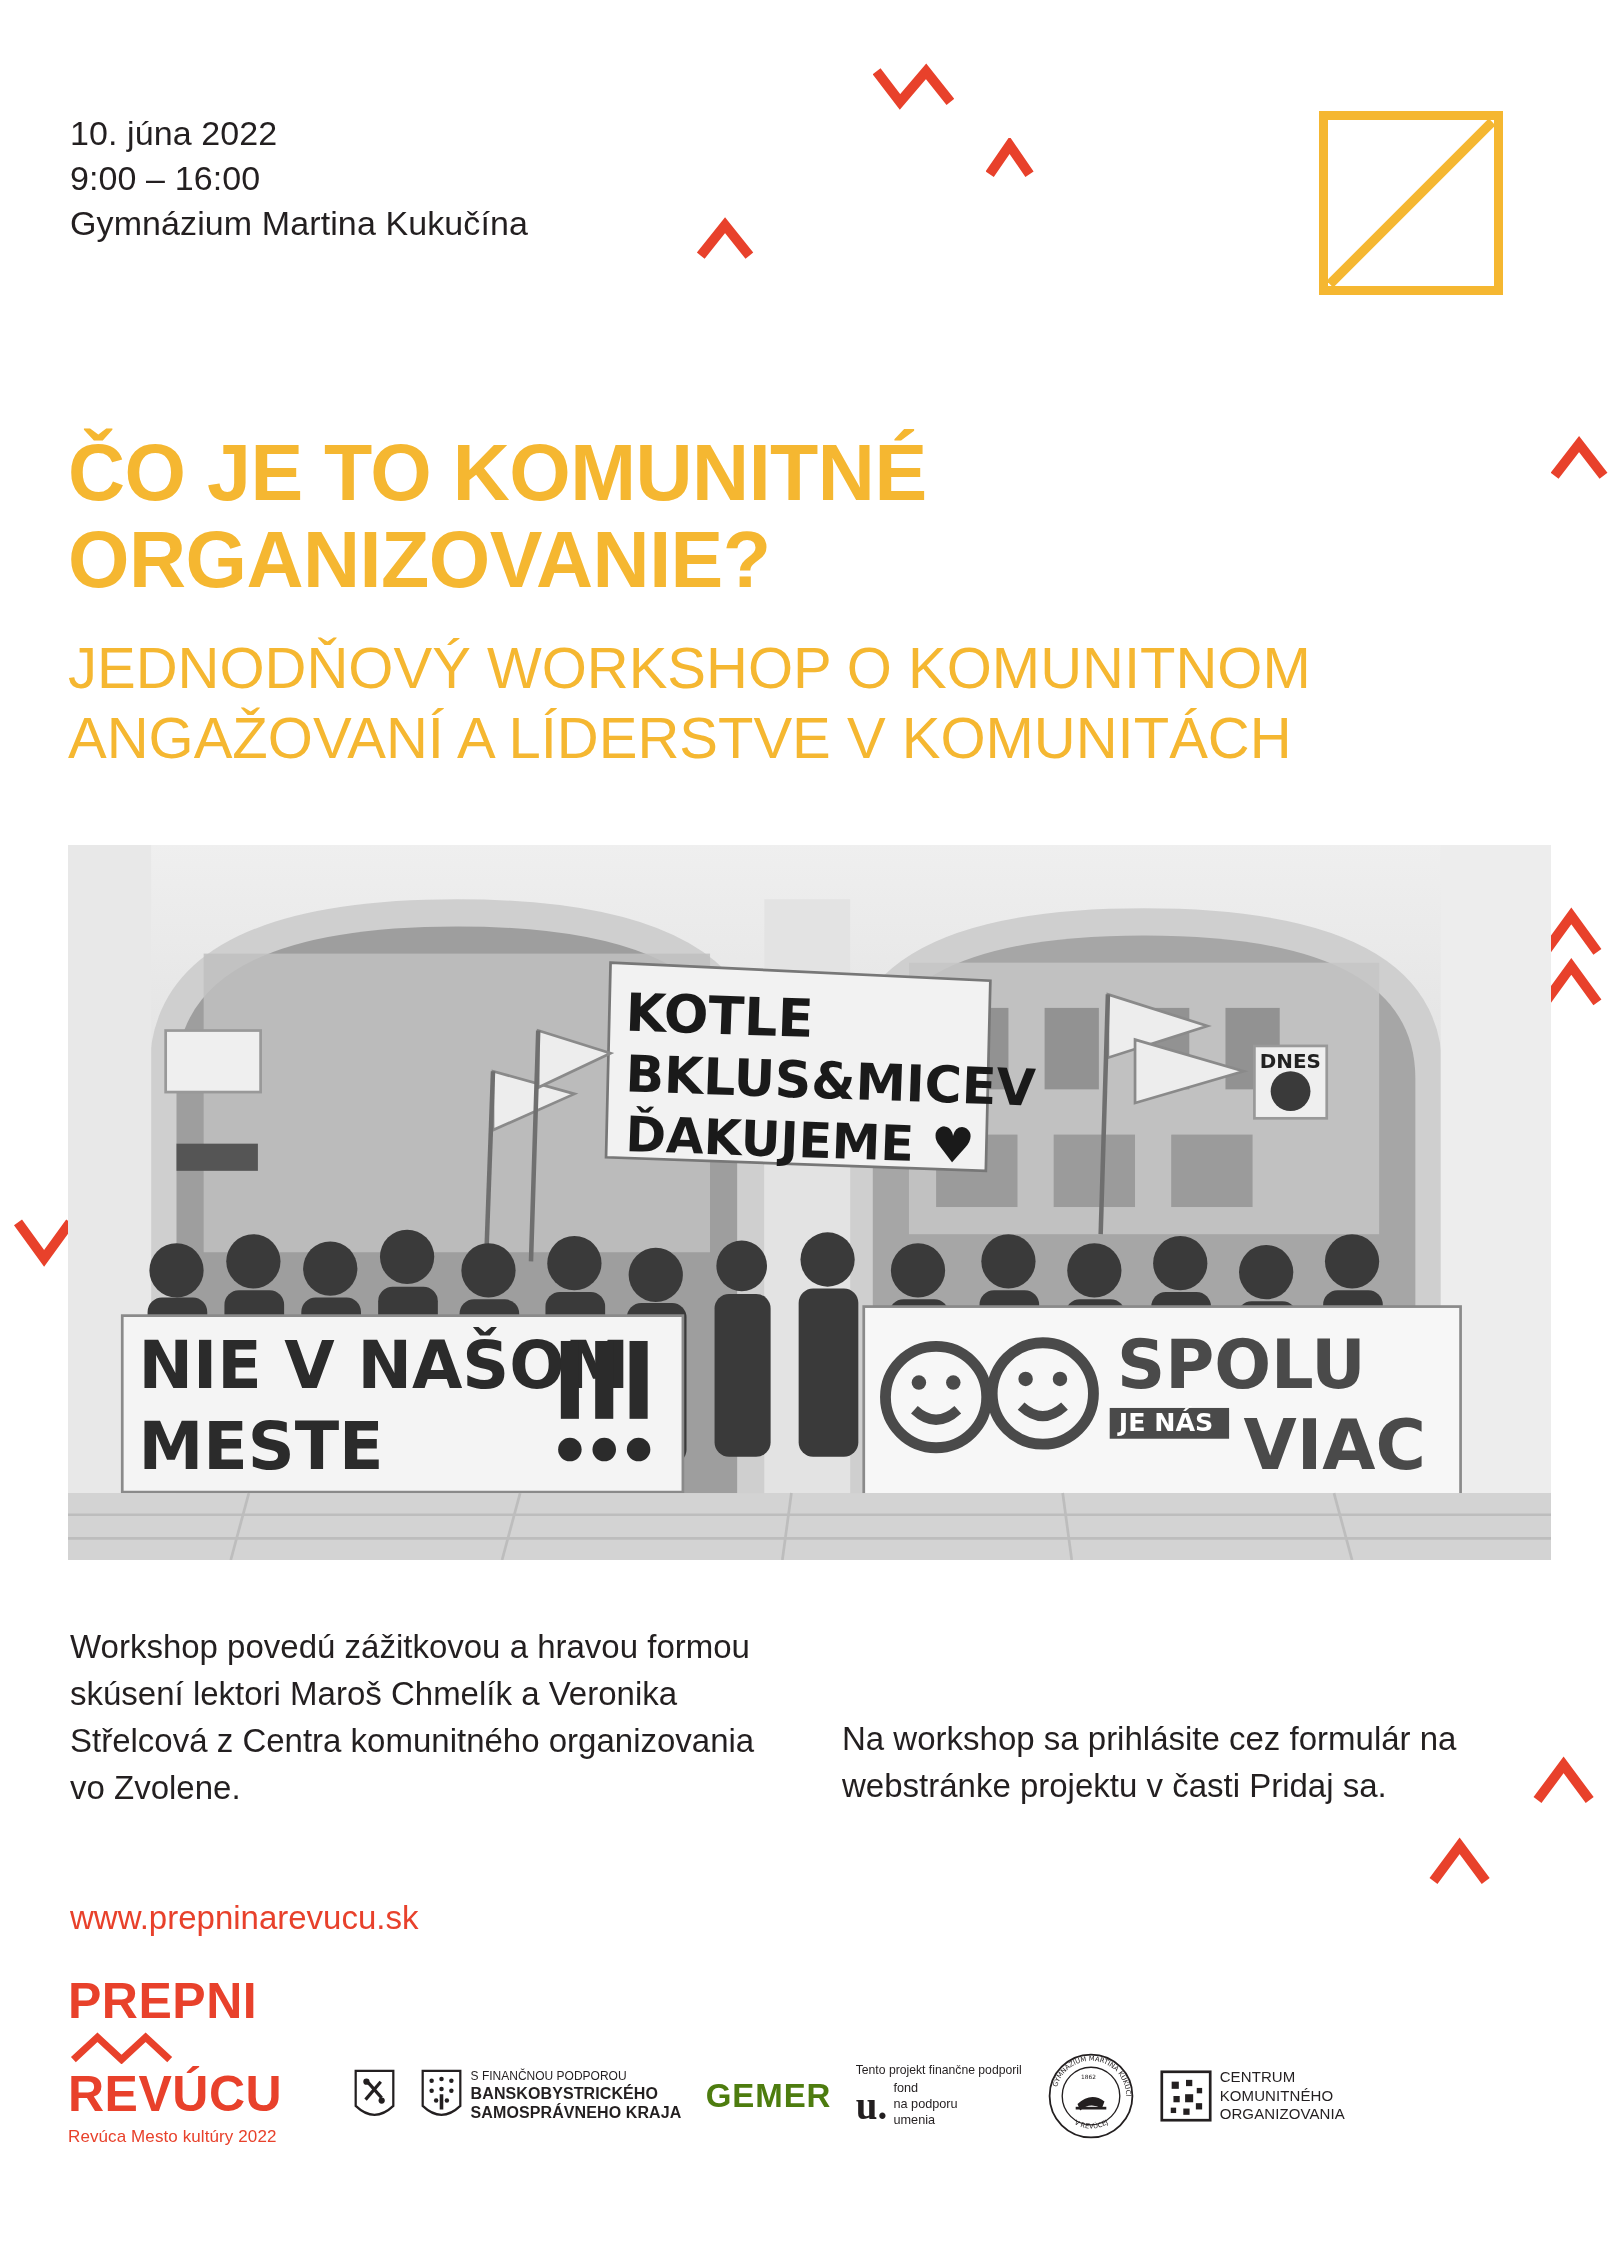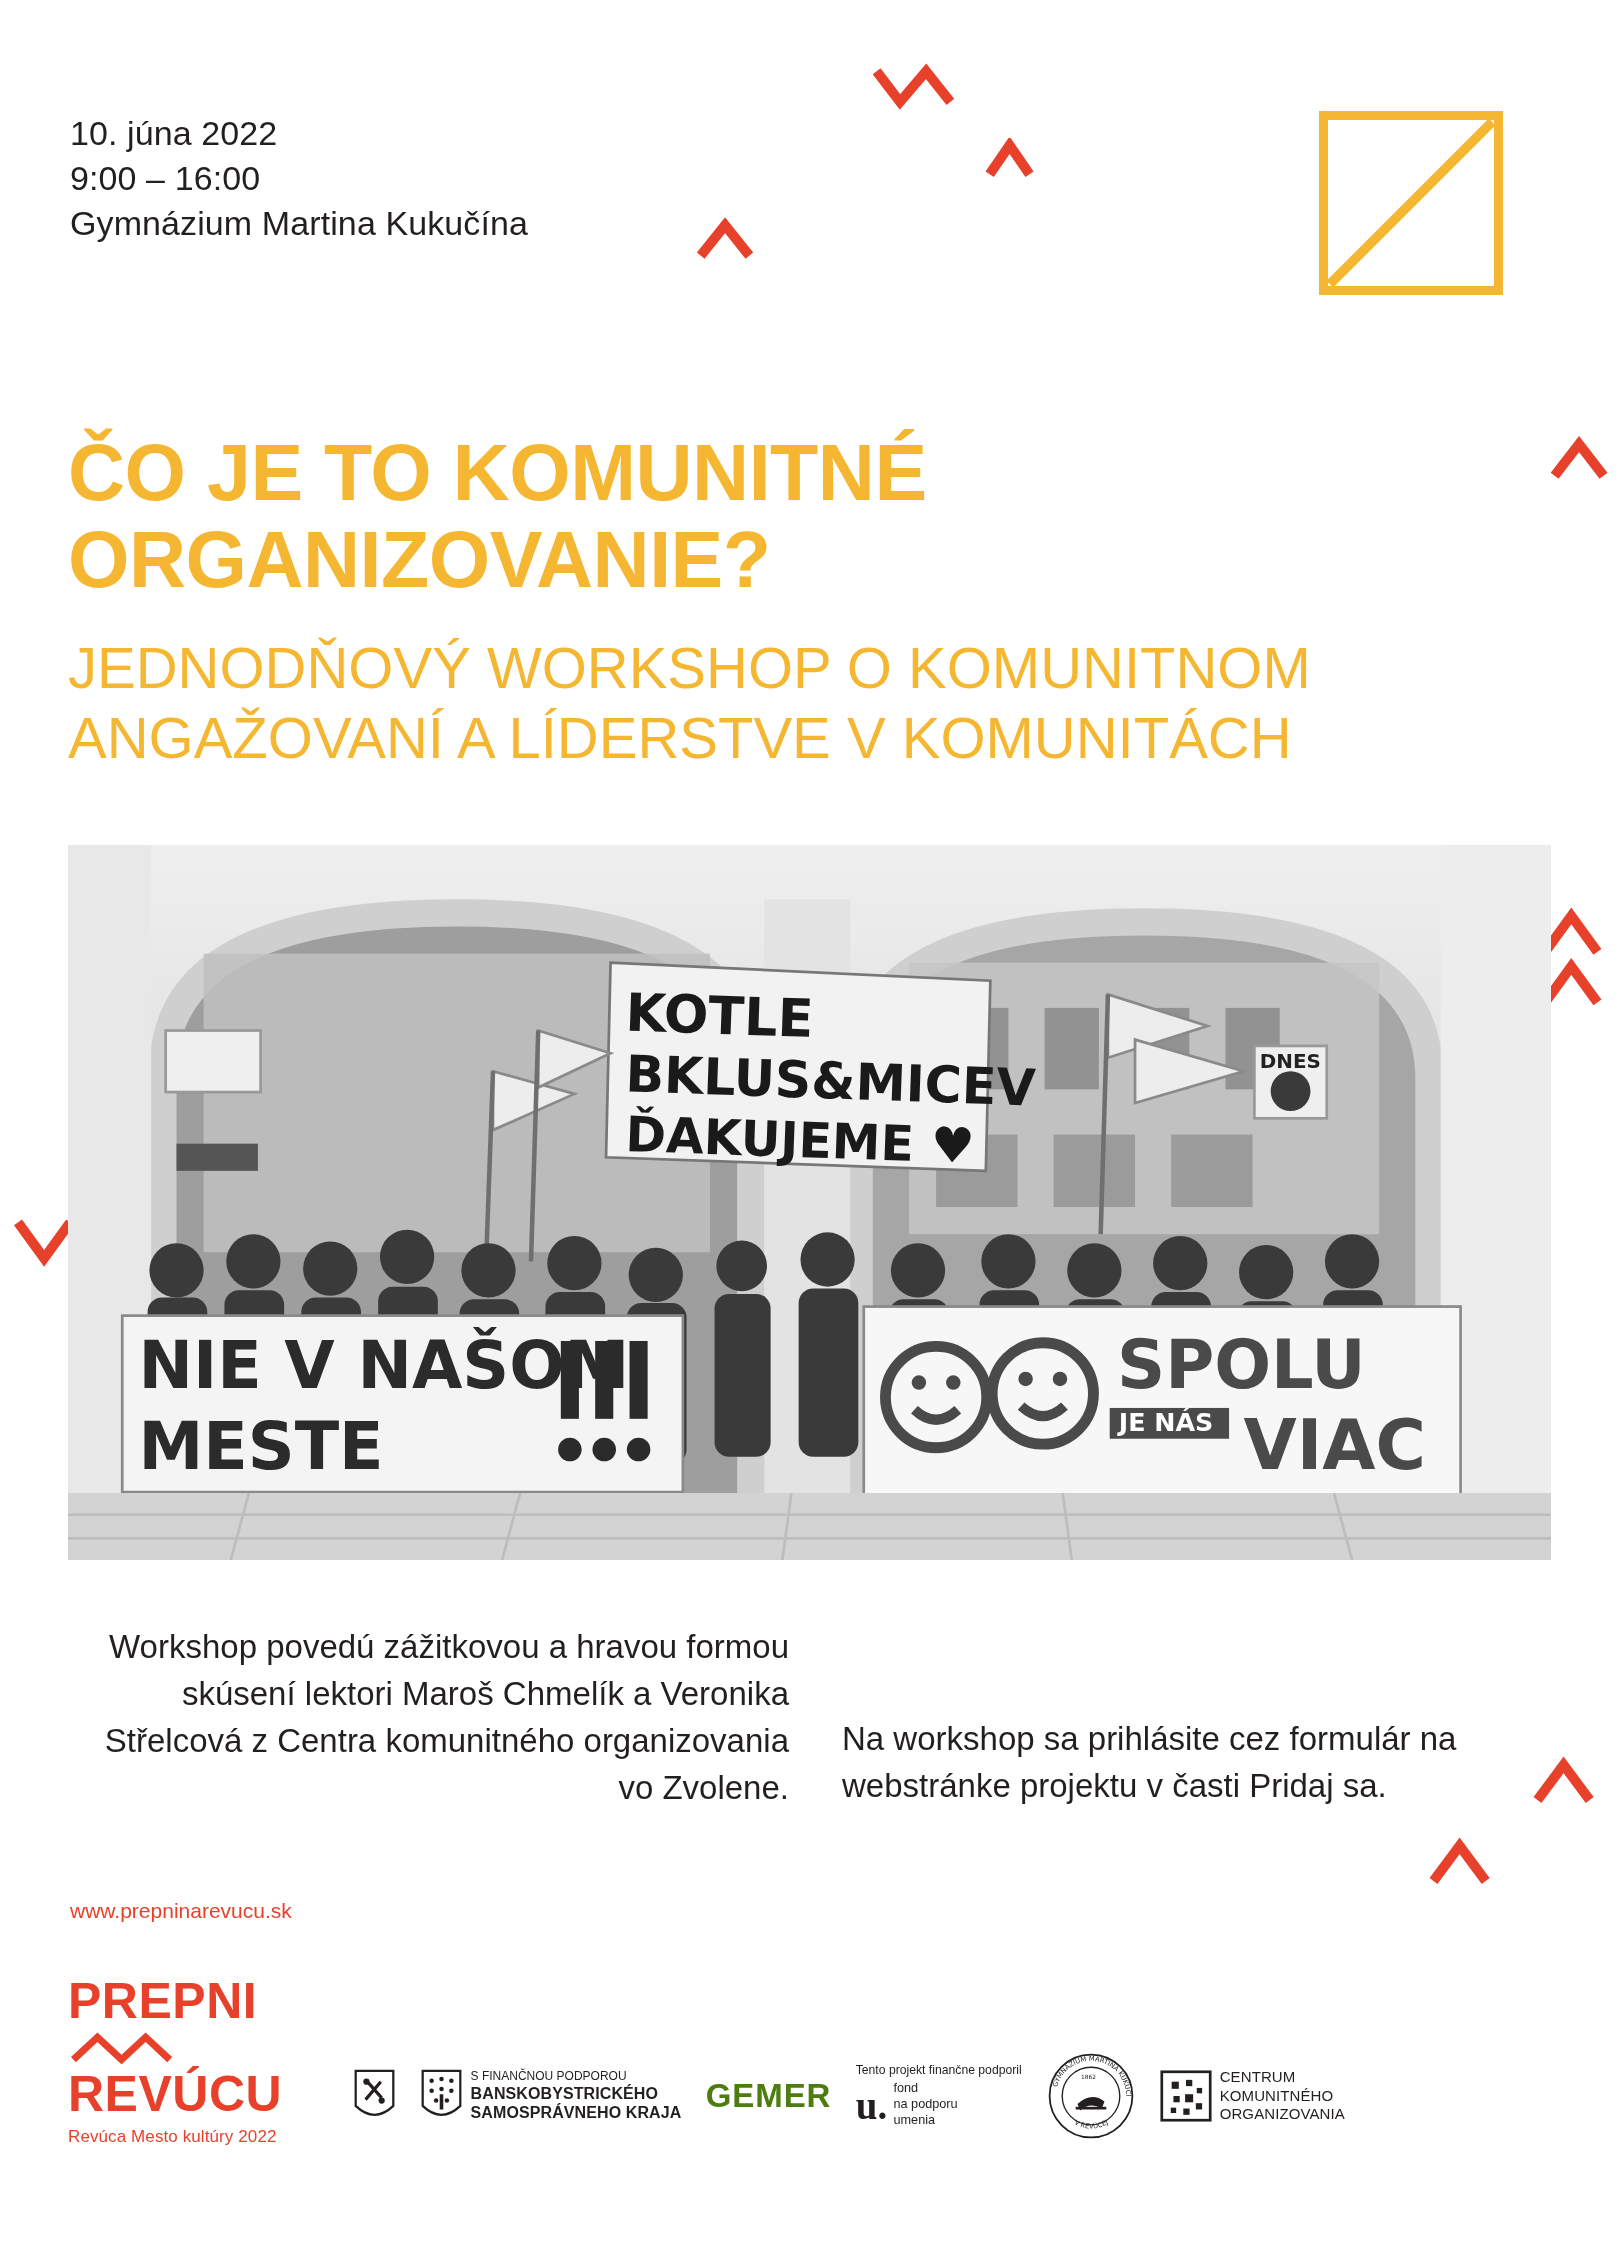--- a/index.html
+++ b/index.html
@@ -88,28 +88,28 @@
   }
   .photo svg { display: block; width: 100%; height: 100%; }
 
   
   .body-col {
     position: absolute;
     font-size: 33px;
     line-height: 1.42;
     color: #231f20;
   }
-  .body-col.left  { left: 70px;  top: 1624px; width: 719px; text-align: right; }
+  .body-col.left  { left: 70px;  top: 1624px; width: 719px; }
   .body-col.right { left: 842px; top: 1716px; width: 669px; }
 
   .url {
     position: absolute;
     left: 70px;
     top: 1899px;
-    font-size: 21px;
+    font-size: 33px;
     color: #e8412b;
   }
 
   
   .prepni-logo {
     position: absolute;
     left: 68px;
     top: 1976px;
     width: 271px;
   }

